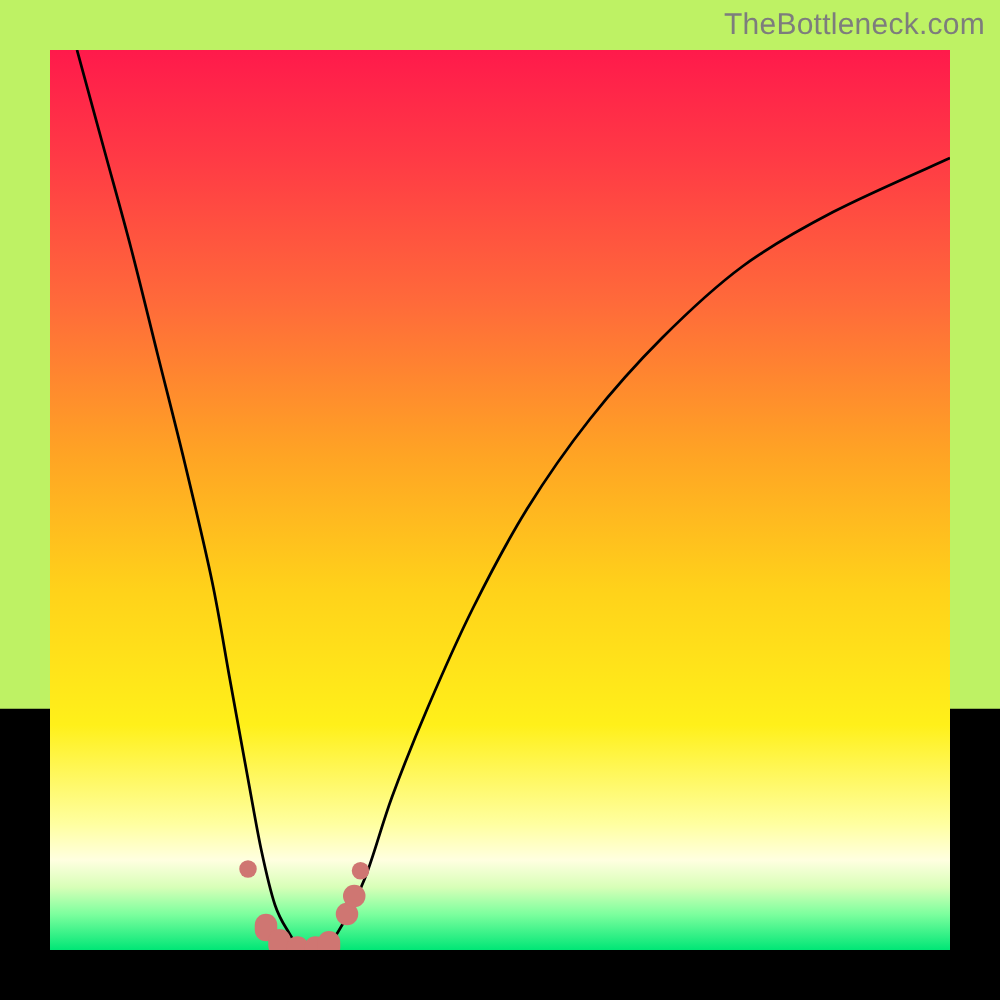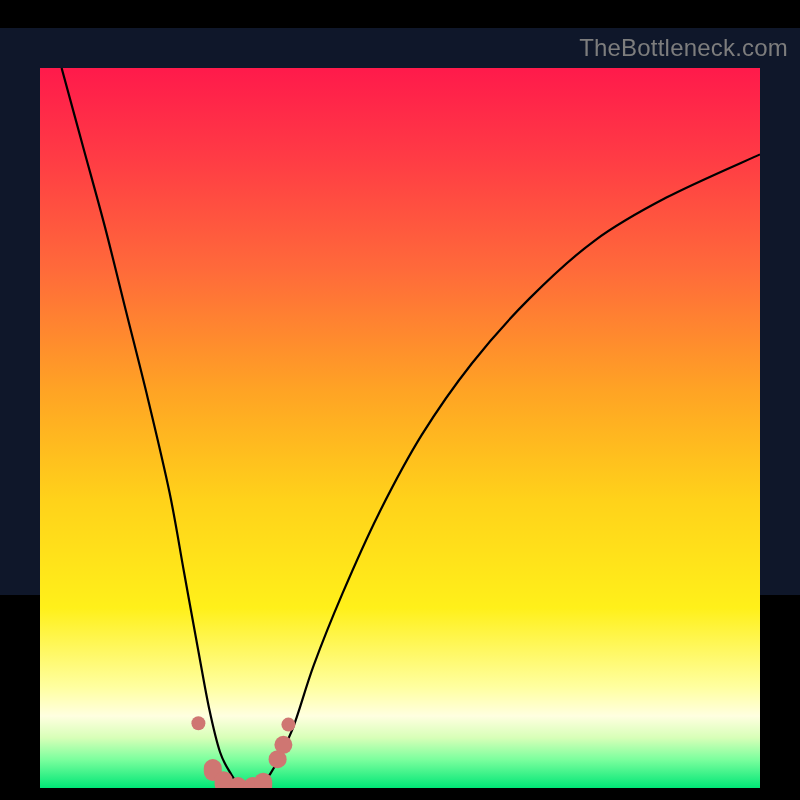--- a/index.html
+++ b/index.html
@@ -8,22 +8,21 @@
     width: 800px;
     height: 800px;
     overflow: hidden;
     background: #000;
     font-family: Arial, Helvetica, sans-serif;
   }
   .frame {
     position: relative;
     width: 800px;
     height: 567px;
-    background: #0f172a;
-    margin-top: 28px;
+    background: #bef264;
   }
   .plot-area {
     position: absolute;
     left: 40px;
     top: 40px;
     width: 720px;
     height: 720px;
     overflow: hidden;
   }
   .gradient {

